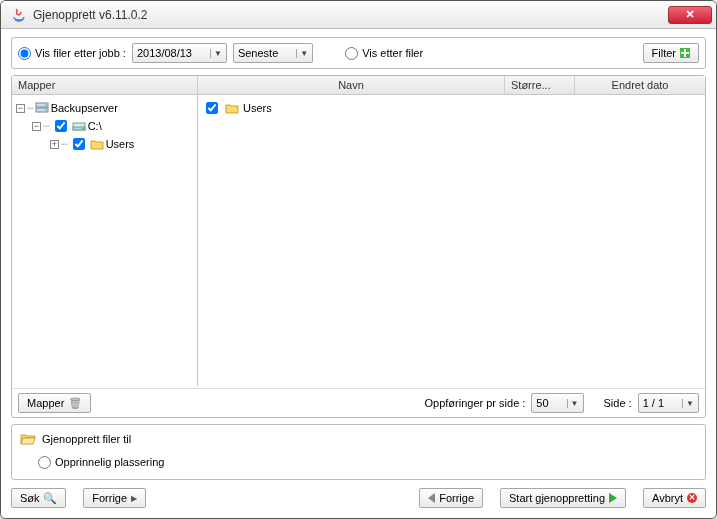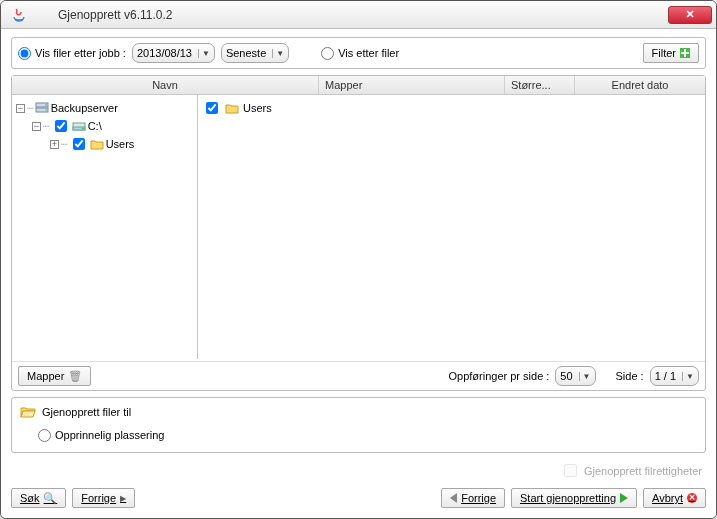--- a/index.html
+++ b/index.html
@@ -1,28 +1,28 @@
 <!DOCTYPE html>
 <html><head>
 <meta charset="utf-8">
 <style>
 * { box-sizing: border-box; font-family: Tahoma, Arial, sans-serif; font-size: 11px; }
 body { margin: 0; background: #fff; }
 .window { width: 717px; height: 519px; border: 1px solid #555; border-radius: 6px; overflow: hidden; box-shadow: 0 4px 16px rgba(0,0,0,0.4); background: #fff; position: relative; }
 .titlebar { height: 28px; background: linear-gradient(#fdfdfd, #e8e8e8); border-bottom: 1px solid #bbb; display: flex; align-items: center; padding: 0 4px; }
 .title-icon { width: 16px; height: 16px; margin: 0 6px; }
-.title-text { flex: 1; color: #333; font-size: 12px; margin-left: 25px; }
+.title-text { flex: 1; color: #333; font-size: 12px; }
 .close-btn { width: 44px; height: 18px; background: linear-gradient(#e67, #c23); border: 1px solid #933; border-radius: 3px; color: #fff; text-align: center; line-height: 14px; font-weight: bold; font-size: 11px; cursor: pointer; }
 .client { position: absolute; top: 28px; left: 0; right: 0; bottom: 0; padding: 8px 10px; background: #fff; display: flex; flex-direction: column; gap: 6px; }
 .panel { border: 1px solid #bcbcbc; border-radius: 3px; background: #fff; padding: 5px 6px; }
 .top-bar { display: flex; align-items: center; gap: 6px; }
 .radio { display: inline-flex; align-items: center; gap: 4px; cursor: pointer; }
 .radio input { margin: 0; }
 .select, .btn, .text-input { border: 1px solid #a7a7a7; background: linear-gradient(#fdfdfd,#eaeaea); height: 20px; padding: 0 4px; display: inline-flex; align-items: center; border-radius: 2px; }
-.select { gap: 4px; cursor: pointer; border-radius: 7px; }
+.select { gap: 16px; cursor: pointer; }
 .select .arrow { border-left: 1px solid #a7a7a7; padding-left: 3px; margin-left: 2px; font-size: 8px; color: #444; }
 .btn { cursor: pointer; gap: 4px; padding: 0 8px; }
 .text-input { background: #fff; flex: 1; padding: 0 4px; color: #333; }
 .spacer { flex: 1; }
 .middle { flex: 1; display: flex; flex-direction: column; }
 .headers { display: flex; background: linear-gradient(#f6f6f6,#e6e6e6); border-bottom: 1px solid #c7c7c7; height: 19px; }
 .hcell { border-right: 1px solid #cfcfcf; padding: 2px 6px; color: #333; display: flex; align-items: center; }
 .content-row { flex: 1; display: flex; border-top: none; }
 .tree { width: 186px; border-right: 1px solid #c7c7c7; padding: 4px 2px; overflow: auto; }
 .tree-node { display: flex; align-items: center; gap: 2px; height: 18px; padding-left: 2px; white-space: nowrap; }
@@ -33,21 +33,21 @@
 .folder-icon svg, .drive-icon svg, .server-icon svg { width: 14px; height: 12px; }
 .list { flex: 1; padding: 4px; }
 .list-row { display: flex; align-items: center; gap: 4px; height: 18px; }
 .list-row .name { flex: 1; }
 .pager { display: flex; align-items: center; gap: 6px; padding: 4px 0 0 0; border-top: 1px solid #e0e0e0; margin-top: 2px; }
 .dest-panel { padding: 6px 8px; }
 .dest-title { display: flex; align-items: center; gap: 6px; margin-bottom: 4px; }
 .dest-row { display: flex; align-items: center; gap: 6px; padding-left: 18px; height: 22px; }
 .rights-row { display: flex; justify-content: flex-end; padding: 2px 4px 0 0; color: #aaa; }
 .rights-row input { opacity: 0.5; }
-.bottom-bar { display: flex; align-items: center; gap: 6px; padding: 2px 0; text-decoration: underline; }
+.bottom-bar { display: flex; align-items: center; gap: 17px; padding: 2px 0; }
 .icon-plus { width:10px; height:10px; background:#4b4; position:relative; }
 .icon-plus::before, .icon-plus::after { content:''; position:absolute; background:#fff; }
 .icon-plus::before { left:4px; top:1px; width:2px; height:8px; }
 .icon-plus::after { top:4px; left:1px; height:2px; width:8px; }
 .icon-trash { color:#888; font-size:11px; }
 .icon-search { color:#5aa0d8; font-size:11px; }
 .icon-refresh { color:#3a3; font-size:12px; font-weight:bold; }
 .icon-play { width:0; height:0; border-top:5px solid transparent; border-bottom:5px solid transparent; border-left:8px solid #3a3; }
 .icon-stop { width:10px; height:10px; border-radius:50%; background:#d33; color:#fff; font-size:8px; line-height:10px; text-align:center; font-weight:bold; }
 .icon-back { width:0; height:0; border-top:5px solid transparent; border-bottom:5px solid transparent; border-right:7px solid #888; }
@@ -93,22 +93,22 @@
       </label>
       <span class="spacer"></span>
       <div class="btn">
         <span>Filter</span>
         <span class="icon-plus"></span>
       </div>
     </div>
 
     <div class="panel middle" style="padding:0">
       <div class="headers">
+        <div class="hcell" style="width:186px">Mapper</div>
         <div class="hcell" style="flex:1;justify-content:center">Navn</div>
-        <div class="hcell" style="width:186px">Mapper</div>
         <div class="hcell" style="width:70px">Større...</div>
         <div class="hcell" style="width:130px;justify-content:center;border-right:none">Endret dato</div>
       </div>
       <div class="content-row">
         <div class="tree">
           <div class="tree-node">
             <span class="expander">−</span>
             <span class="dots">┈</span>
             <span class="server-icon"><svg viewBox="0 0 14 12">
                   <rect x="1" y="1" width="12" height="4" fill="#cde" stroke="#789"></rect>
@@ -178,26 +178,20 @@
         <span>Gjenopprett filer til</span>
       </div>
       <div class="dest-row">
         <label class="radio">
           <input type="radio" name="dest" style="">
           <span>Opprinnelig plassering</span>
         </label>
       </div>
     </div>
 
-    <div class="rights-row">
-      <label class="disabled-check">
-        <input type="checkbox" disabled="" style="">
-        <span>Gjenopprett filrettigheter</span>
-      </label>
-    </div>
 
     <div class="bottom-bar">
       <div class="btn">
         <span>Søk</span>
         <span class="icon-search">🔍</span>
       </div>
       <div class="btn">
         <span>Forrige</span>
         <span class="icon-right">▶</span>
       </div>

